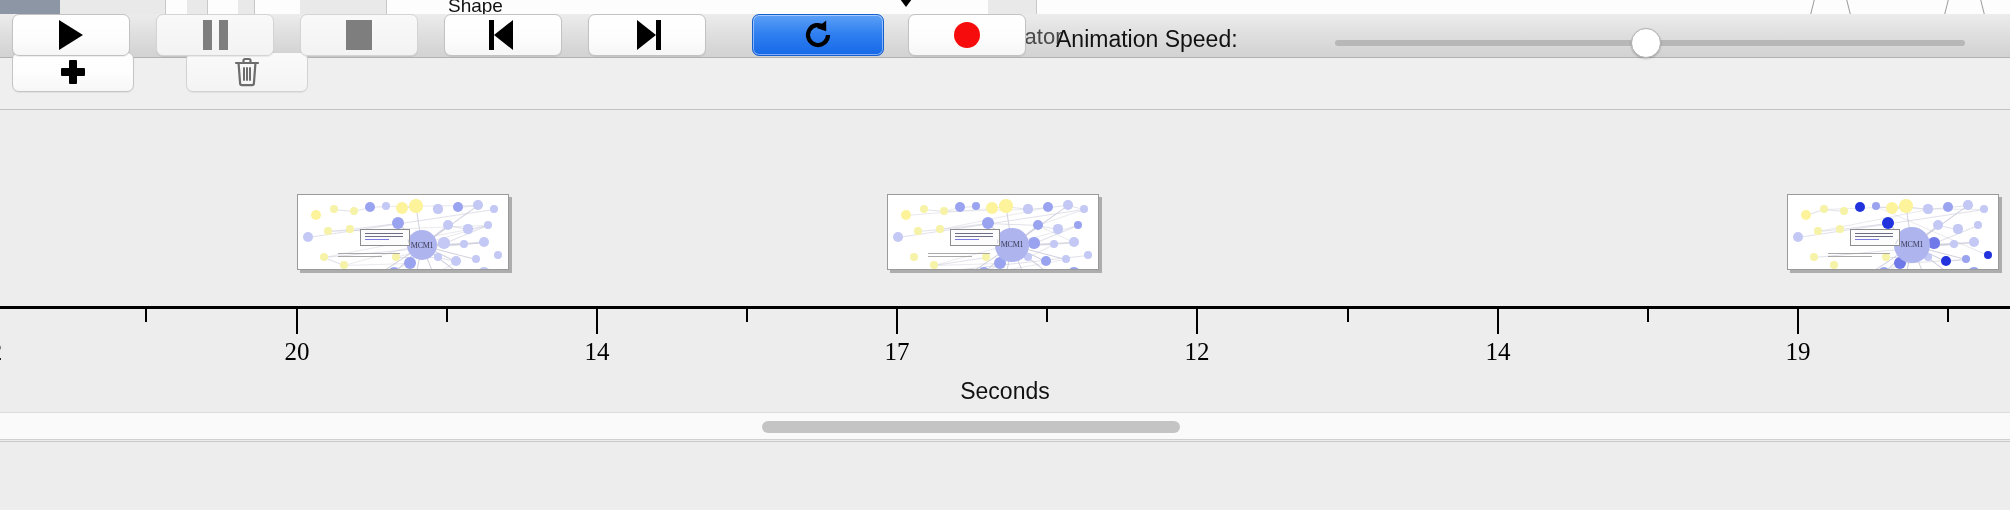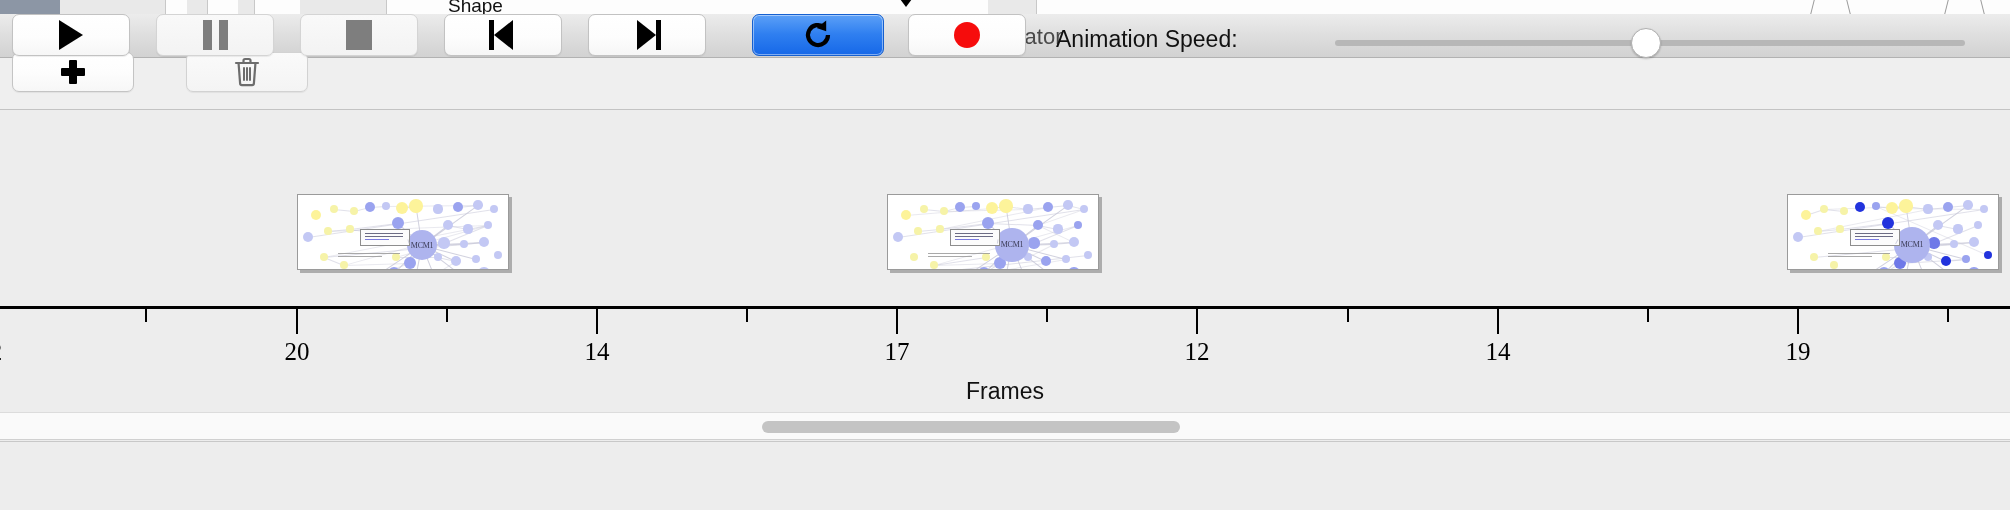--- a/index.html
+++ b/index.html
@@ -389,21 +389,21 @@
             <div class="tick major" style="left: 1797px;"></div>
             <div class="tick-lbl" style="left: 1798px;">19</div>
             <div class="tick minor" style="left: 145px;"></div>
             <div class="tick minor" style="left: 446px;"></div>
             <div class="tick minor" style="left: 746px;"></div>
             <div class="tick minor" style="left: 1046px;"></div>
             <div class="tick minor" style="left: 1347px;"></div>
             <div class="tick minor" style="left: 1647px;"></div>
             <div class="tick minor" style="left: 1947px;"></div>
           </div>
-        <div class="axis-title">Frames</div>
+        <div class="axis-title">Seconds</div>
       </div>
     <div class="keyframe" style="left: 297px; top: 84px;">
           <div class="kf-canvas">
             <div class="edge" style="left: 124px; top: 50px; width: 39.4588px; transform: rotate(-98.7462deg); opacity: 0.85;"></div>
             <div class="edge" style="left: 124px; top: 50px; width: 32.5576px; transform: rotate(-137.49deg); opacity: 0.85;"></div>
             <div class="edge" style="left: 124px; top: 50px; width: 22.0907px; transform: rotate(-5.19443deg); opacity: 0.85;"></div>
             <div class="edge" style="left: 124px; top: 50px; width: 42.0119px; transform: rotate(-1.36393deg); opacity: 0.85;"></div>
             <div class="edge" style="left: 124px; top: 50px; width: 62.0725px; transform: rotate(-2.77022deg); opacity: 0.85;"></div>
             <div class="edge" style="left: 124px; top: 50px; width: 20px; transform: rotate(36.8699deg); opacity: 0.85;"></div>
             <div class="edge" style="left: 124px; top: 50px; width: 37.5766px; transform: rotate(25.2011deg); opacity: 0.85;"></div>

